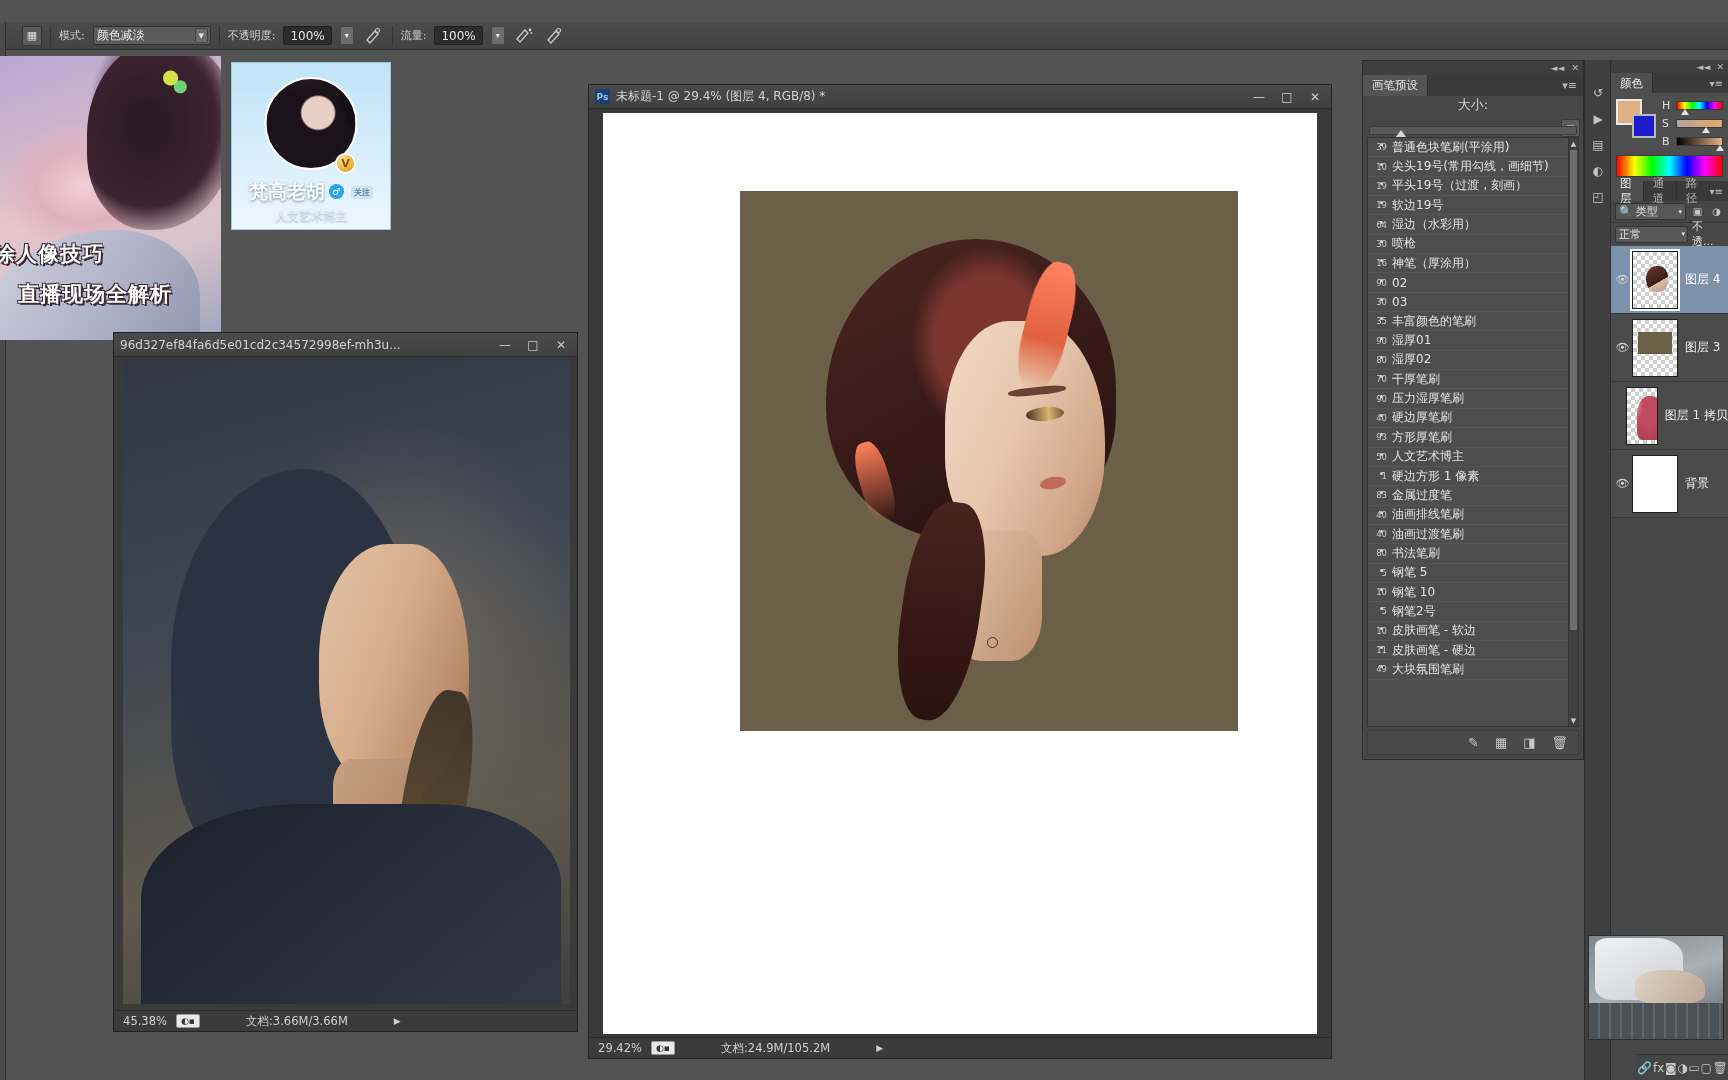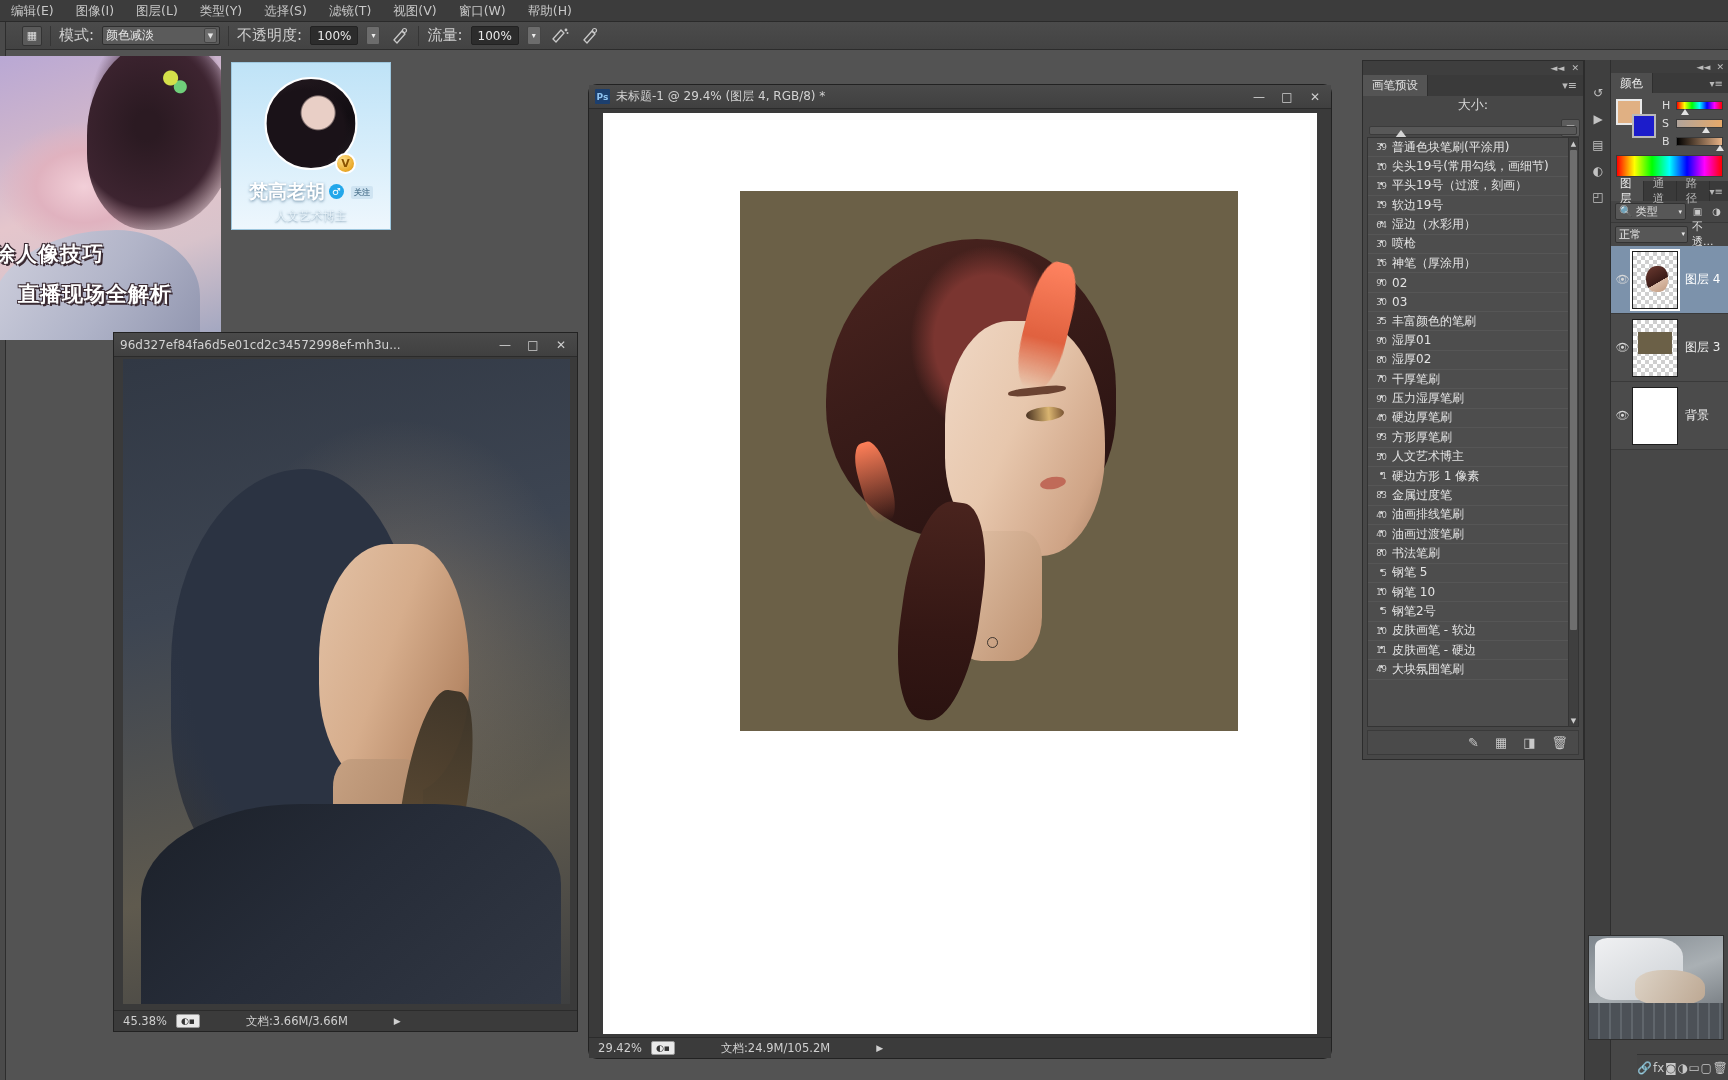--- a/index.html
+++ b/index.html
@@ -22,21 +22,21 @@
   }
   .menubar .mi { padding: 0 11px; font-size: 12.5px; color: #c8c8c8; line-height: 22px; white-space: nowrap; }
 
   
   .optionsbar {
     position: absolute; left: 0; top: 22px; width: 1728px; height: 28px;
     background: linear-gradient(#4b4b4b,#434343);
     border-bottom: 1px solid #2c2c2c;
     display: flex; align-items: center; gap: 8px; padding-left: 4px;
   }
-  .opt-label { font-size: 15px; color: #cfcfcf; white-space: nowrap; }
+  .opt-label { font-size: 11px; color: #cfcfcf; white-space: nowrap; }
   .opt-tool-ico {
     width: 20px; height: 20px; background: #5a5a5a; border: 1px solid #333;
     border-radius: 2px; display: flex; align-items: center; justify-content: center;
     font-size: 11px; color: #ddd;
   }
   .opt-select {
     width: 118px; height: 19px; background: #5b5b5b; border: 1px solid #2e2e2e;
     border-radius: 2px; font-size: 12px; color: #e6e6e6;
     display: flex; align-items: center; padding: 0 3px; position: relative;
   }
@@ -209,21 +209,21 @@
     background: linear-gradient(140deg,#1b2029 0%,#262c38 45%,#323844 100%);
     border-radius: 38% 30% 0 0 / 45% 38% 0 0;
   }
   .ref-braid {
     position: absolute; left: 276px; top: 330px; width: 64px; height: 270px;
     background: linear-gradient(180deg,#3a3226,#54442f 50%,#6d573a);
     border-radius: 44% 38% 48% 46%; transform: rotate(9deg); opacity: .95;
   }
 
   
-  #win-main { left: 588px; top: 84px; width: 744px; height: 975px; border-radius: 9px; }
+  #win-main { left: 588px; top: 84px; width: 744px; height: 975px; }
   .main-canvas {
     position: absolute; left: 14px; top: 28px; right: 14px; bottom: 24px;
     background: #ffffff; overflow: hidden;
   }
   .paint-box {
     position: absolute; left: 137px; top: 78px; width: 498px; height: 540px;
     background: #6b6047; overflow: hidden;
   }
   .pb-hair {
     position: absolute; left: 86px; top: 48px; width: 290px; height: 300px;
@@ -438,31 +438,20 @@
     background: #454545; border-top: 1px solid #333;
     display: flex; align-items: center; justify-content: space-around;
     font-size: 12px; color: #c8c8c8;
   }
 </style>
 </head>
 <body>
 
 <div id="app">
 
-  <div class="menubar">
-    <div class="mi">编辑(E)</div>
-    <div class="mi">图像(I)</div>
-    <div class="mi">图层(L)</div>
-    <div class="mi">类型(Y)</div>
-    <div class="mi">选择(S)</div>
-    <div class="mi">滤镜(T)</div>
-    <div class="mi">视图(V)</div>
-    <div class="mi">窗口(W)</div>
-    <div class="mi">帮助(H)</div>
-  </div>
 
   <div class="optionsbar">
     <div style="width:10px"></div>
     <div class="opt-tool-ico">▦</div>
     <div class="sep"></div>
     <div class="opt-label">模式:</div>
     <div class="opt-select">
       <span>颜色减淡</span>
       <span class="arw">▼</span>
     </div>
@@ -805,20 +794,27 @@
               <div class="ly-name">图层 4</div>
             </div>
             <div class="ly-row">
               <div class="ly-eye">👁</div>
               <div class="ly-thumb">
                 <div class="thumb-solid"></div>
               </div>
               <div class="ly-name">图层 3</div>
             </div>
             <div class="ly-row">
+              <div class="ly-eye"></div>
+              <div class="ly-thumb">
+                <div class="thumb-fig"></div>
+              </div>
+              <div class="ly-name">图层 1 拷贝</div>
+            </div>
+            <div class="ly-row">
               <div class="ly-eye">👁</div>
               <div class="ly-thumb">
                 <div class="thumb-white"></div>
               </div>
               <div class="ly-name">背景</div>
             </div>
           </div>
       </div>
 
       <div class="vid-thumb">

